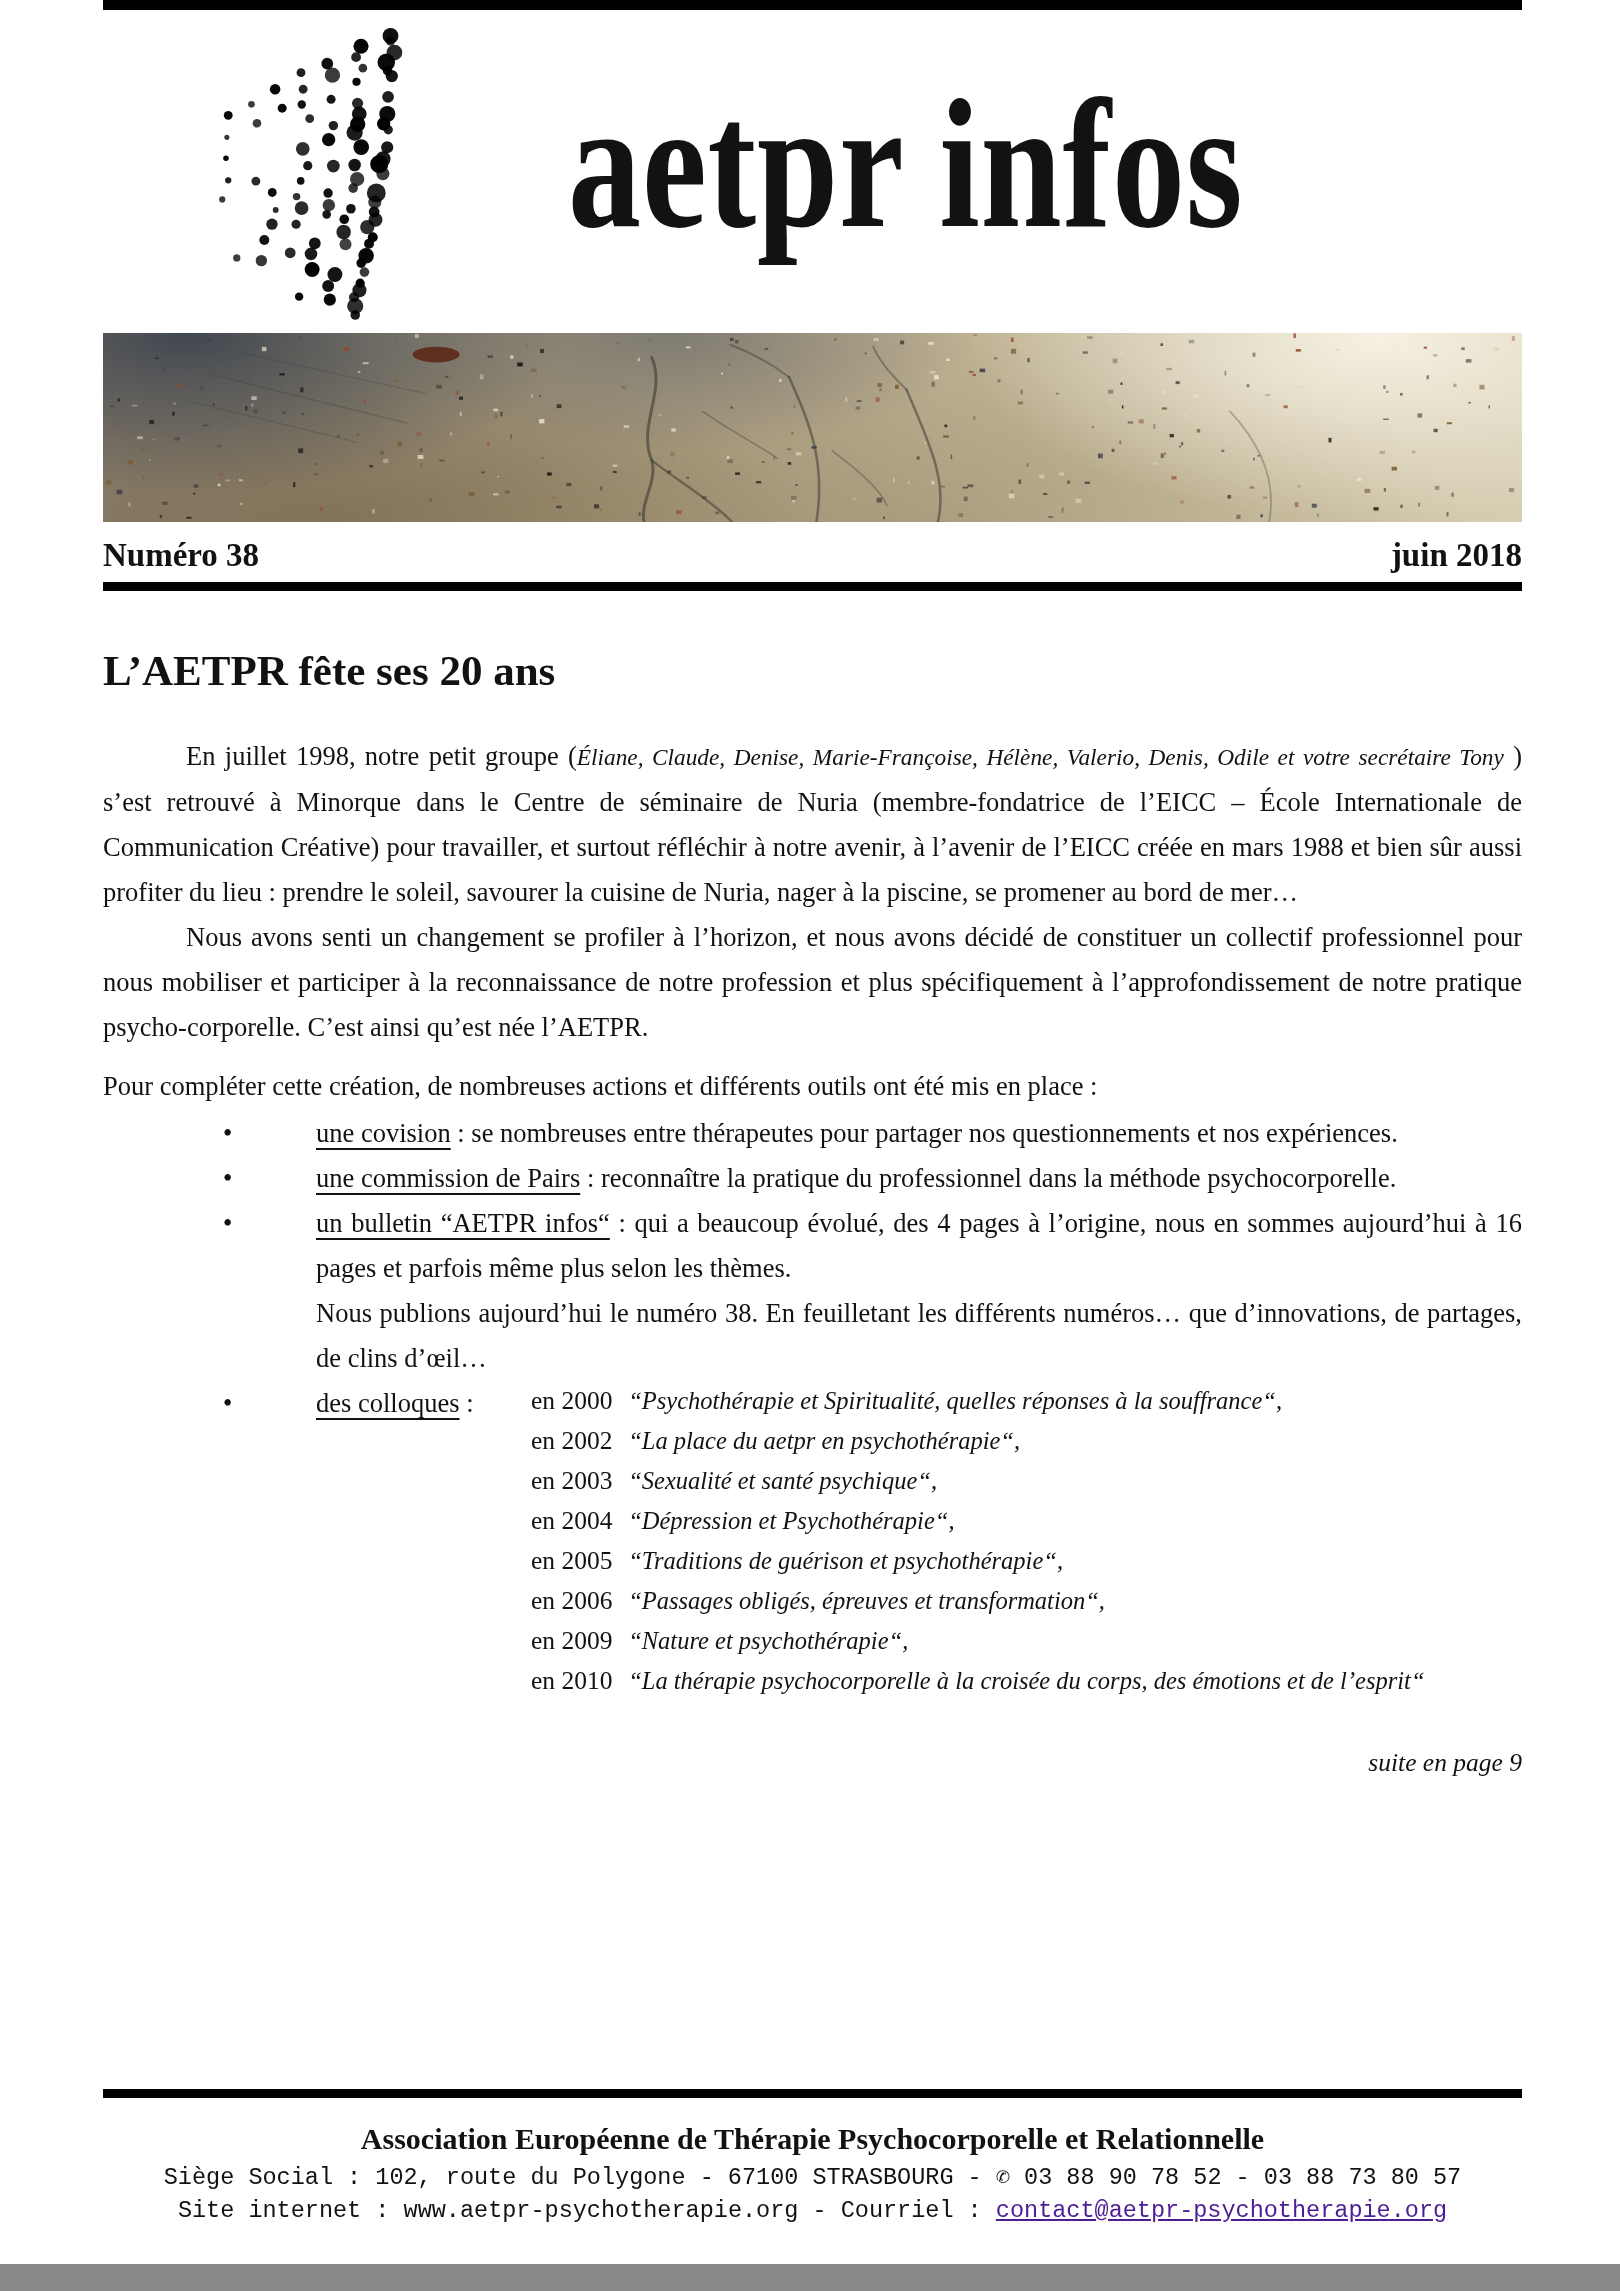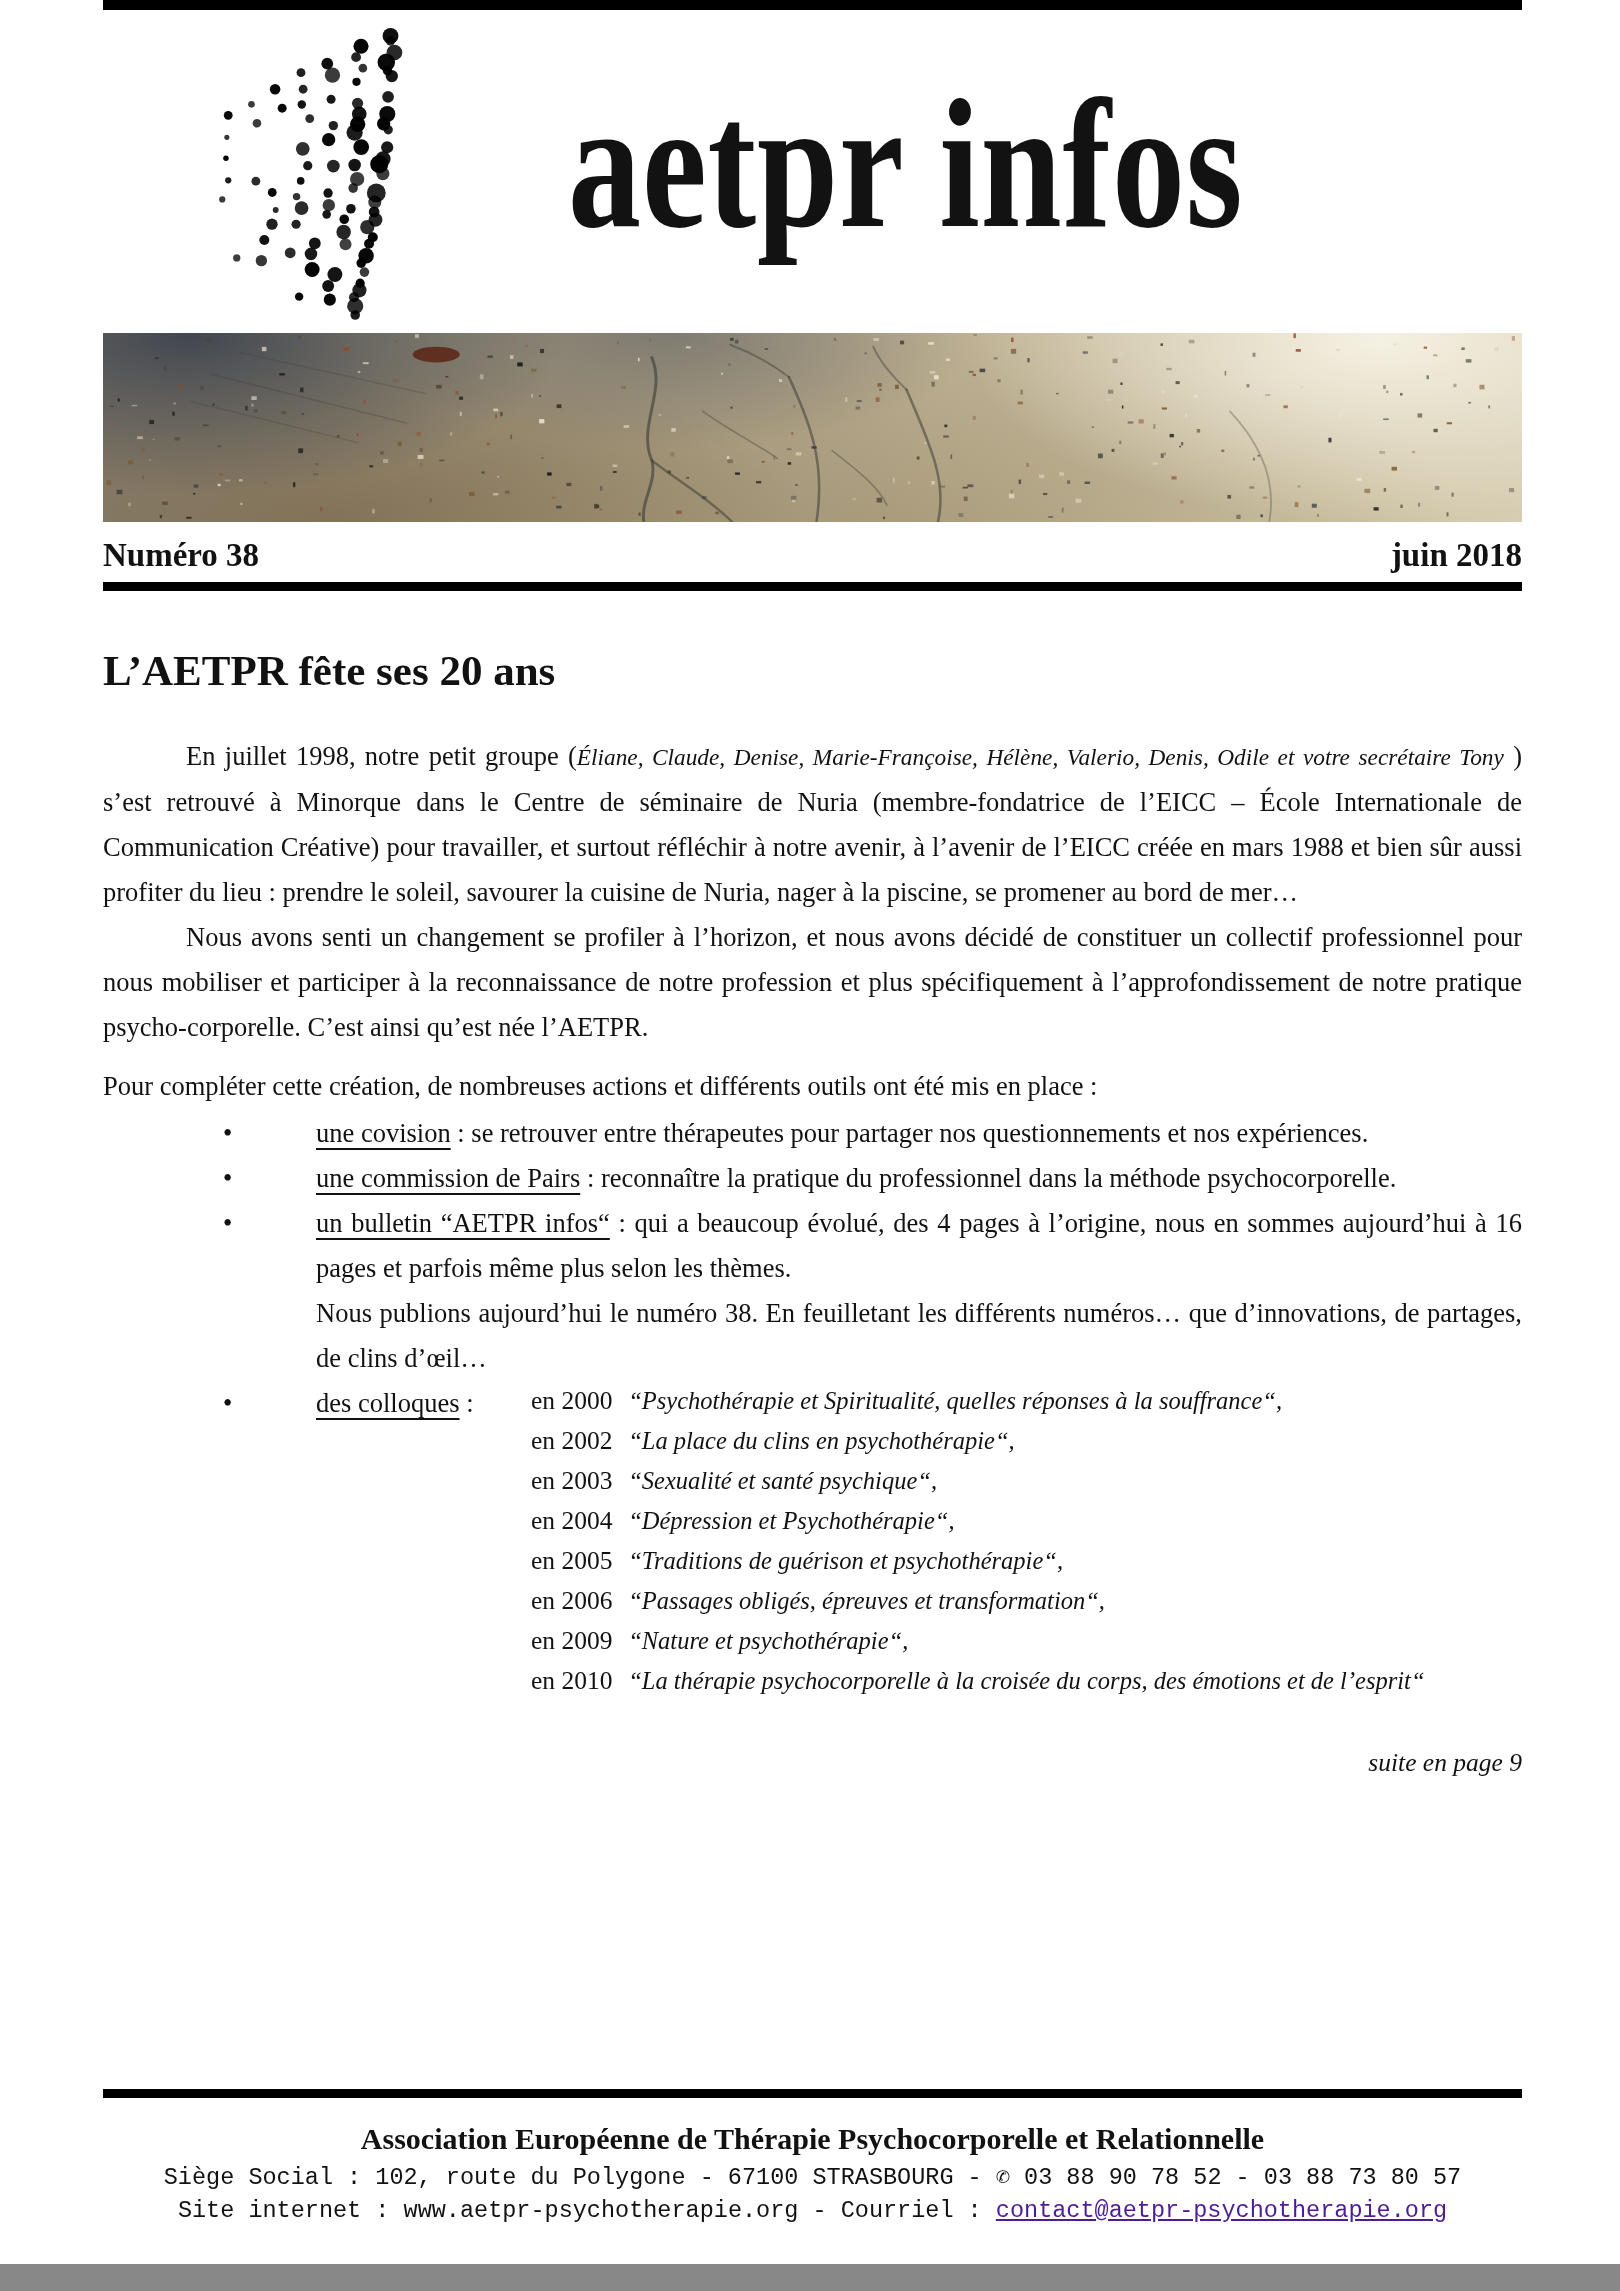--- a/index.html
+++ b/index.html
@@ -518,21 +518,21 @@
     <p class="para para-first"><span>En juillet 1998, notre petit groupe (</span><span class="names-italic">Éliane, Claude, Denise, Marie-Françoise, Hélène, Valerio, Denis, Odile et votre secrétaire Tony</span><span> ) s’est retrouvé à Minorque dans le Centre de séminaire de Nuria (membre-fondatrice de l’EICC – École Internationale de Communication Créative) pour travailler, et surtout réfléchir à notre avenir, à l’avenir de l’EICC créée en mars 1988 et bien sûr aussi profiter du lieu : prendre le soleil, savourer la cuisine de Nuria, nager à la piscine, se promener au bord de mer…</span></p>
 
     <p class="para para-indent">Nous avons senti un changement se profiler à l’horizon, et nous avons décidé de constituer un collectif professionnel pour nous mobiliser et participer à la reconnaissance de notre profession et plus spécifiquement à l’approfondissement de notre pratique psycho-corporelle. C’est ainsi qu’est née l’AETPR.</p>
 
     <p class="para para-lead">Pour compléter cette création, de nombreuses actions et différents outils ont été mis en place :</p>
 
     <div class="bullets">
 
       <div class="bullet-row">
         <div class="bullet-marker"><span>•</span></div>
-        <div class="bullet-content"><span class="lead-underline">une covision</span><span> : </span><span>se retrouver entre thérapeutes pour partager nos questionnements et nos expériences.</span></div>
+        <div class="bullet-content"><span class="lead-underline">une covision</span><span> : </span><span>se nombreuses entre thérapeutes pour partager nos questionnements et nos expériences.</span></div>
       </div>
 
       <div class="bullet-row">
         <div class="bullet-marker"><span>•</span></div>
         <div class="bullet-content"><span class="lead-underline">une commission de Pairs</span><span> : </span><span>reconnaître la pratique du professionnel dans la méthode psychocorporelle.</span></div>
       </div>
 
       <div class="bullet-row">
         <div class="bullet-marker"><span>•</span></div>
         <div class="bullet-content">
@@ -540,21 +540,21 @@
           <div>Nous publions aujourd’hui le numéro 38. En feuilletant les différents numéros… que d’innovations, de partages, de clins d’œil…</div>
         </div>
       </div>
 
       <div class="bullet-row">
         <div class="bullet-marker"><span>•</span></div>
         <div class="bullet-content colloques">
           <div class="colloques-lead"><span class="lead-underline">des colloques</span><span> :</span></div>
           <div class="colloques-list">
             <div class="colloque-row"><span class="colloque-year">en 2000</span><span class="colloque-title">“Psychothérapie et Spiritualité, quelles réponses à la souffrance“,</span></div>
-            <div class="colloque-row"><span class="colloque-year">en 2002</span><span class="colloque-title">“La place du clins en psychothérapie“,</span></div>
+            <div class="colloque-row"><span class="colloque-year">en 2002</span><span class="colloque-title">“La place du aetpr en psychothérapie“,</span></div>
             <div class="colloque-row"><span class="colloque-year">en 2003</span><span class="colloque-title">“Sexualité et santé psychique“,</span></div>
             <div class="colloque-row"><span class="colloque-year">en 2004</span><span class="colloque-title">“Dépression et Psychothérapie“,</span></div>
             <div class="colloque-row"><span class="colloque-year">en 2005</span><span class="colloque-title">“Traditions de guérison et psychothérapie“,</span></div>
             <div class="colloque-row"><span class="colloque-year">en 2006</span><span class="colloque-title">“Passages obligés, épreuves et transformation“,</span></div>
             <div class="colloque-row"><span class="colloque-year">en 2009</span><span class="colloque-title">“Nature et psychothérapie“,</span></div>
             <div class="colloque-row"><span class="colloque-year">en 2010</span><span class="colloque-title">“La thérapie psychocorporelle à la croisée du corps, des émotions et de l’esprit“</span></div>
           </div>
         </div>
       </div>
 

